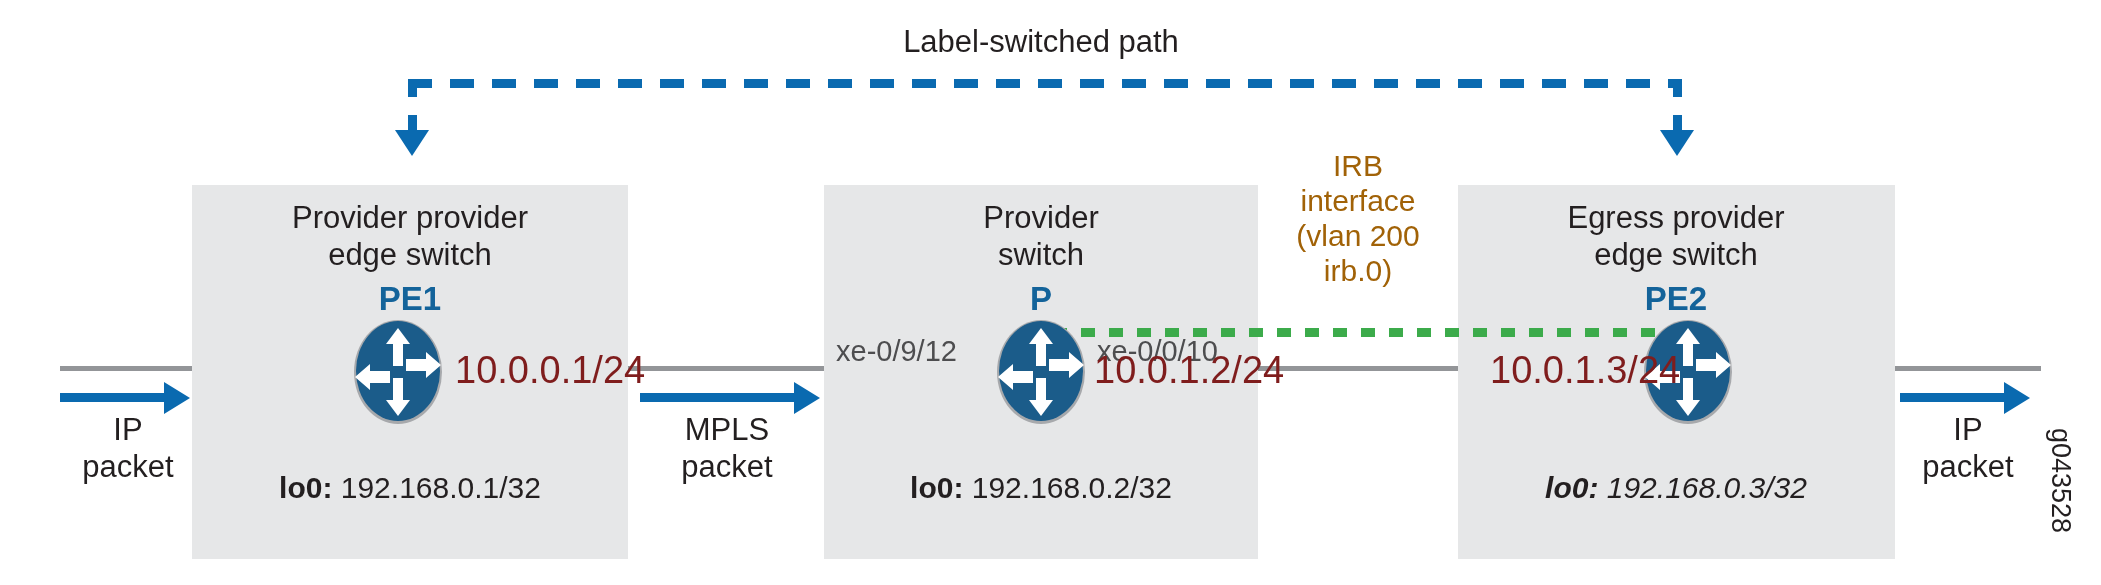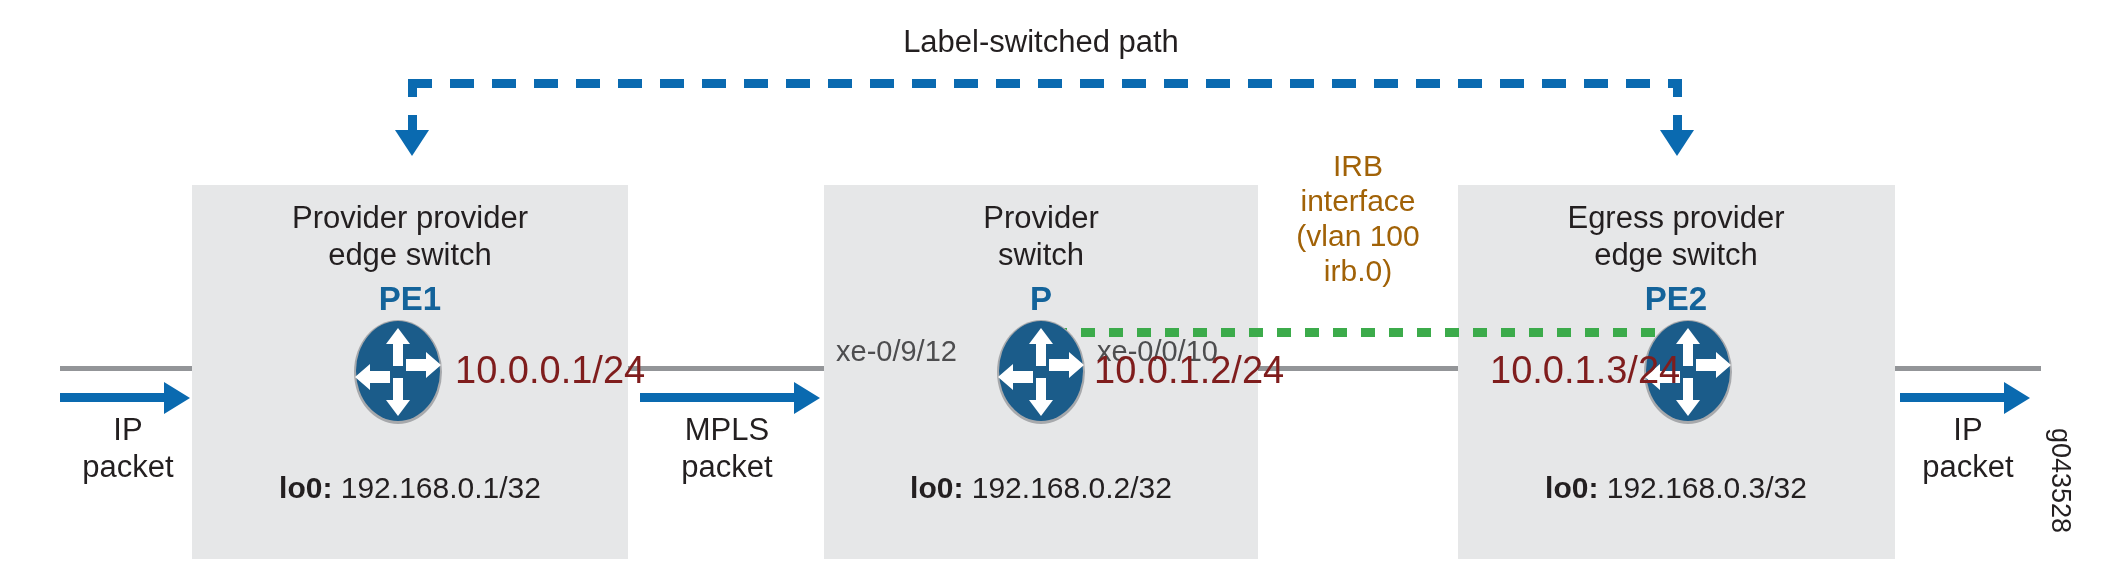--- a/index.html
+++ b/index.html
@@ -70,21 +70,21 @@
   <div class="lsp-h" style="left:408px;top:71px;width:1274px;"></div>
   <div class="lsp-v" style="left:408px;top:71px;height:58px;"></div>
   <div class="lsp-head" style="left:412px;top:122px;"></div>
   <div class="lsp-v" style="left:1673px;top:71px;height:58px;"></div>
   <div class="lsp-head" style="left:1677px;top:122px;"></div>
 
   <div class="irb-line" style="left:1053px;top:320px;width:630px;"></div>
 
   <div class="txt ctr irb" style="left:1358px;top:140px;">IRB</div>
   <div class="txt ctr irb" style="left:1358px;top:175px;">interface</div>
-  <div class="txt ctr irb" style="left:1358px;top:210px;">(vlan 100</div>
+  <div class="txt ctr irb" style="left:1358px;top:210px;">(vlan 200</div>
   <div class="txt ctr irb" style="left:1358px;top:245px;">irb.0)</div>
 
   <div class="txt ctr node-title" style="left:410px;top:192px;">Provider provider</div>
   <div class="txt ctr node-title" style="left:410px;top:229px;">edge switch</div>
   <div class="txt ctr node-id" style="left:410px;top:272px;">PE1</div>
 
   <div class="router" style="left:398px;top:364px;">
     <svg viewBox="0 0 92 108" xmlns="http://www.w3.org/2000/svg">
       <ellipse cx="46" cy="54" rx="44" ry="52" fill="#a7a9ac"></ellipse>
       <ellipse cx="46" cy="53" rx="42" ry="50" fill="#1b5c8a"></ellipse>
@@ -140,21 +140,21 @@
       <g fill="#ffffff">
         <path d="M41 48 V26 h-7 L46 10 l12 16 h-7 v22 z"></path>
         <path d="M51 60 V82 h7 L46 98 l-12 -16 h7 V60 z"></path>
         <path d="M38 47 H18 V40 L3 53 l15 13 v-7 h20 z" transform="translate(0,6)"></path>
         <path d="M54 47 H74 V40 L89 53 l-15 13 v-7 H54 z" transform="translate(0,-6)"></path>
       </g>
     </svg>
   </div>
 
   <div class="txt ip" style="left:1490px;top:340px;">10.0.1.3/24</div>
-  <div class="txt ctr lo" style="left:1676px;top:462px;">
+  <div class="txt ctr lo" style="left:1676px;top:462px;font-style:italic;">
     <b>lo0:</b>
     <span>192.168.0.3/32</span>
   </div>
 
   <div class="arrow" style="left:60px;top:385px;width:130px;">
     <div class="shaft" style="width:106px;"></div>
     <div class="head" style="left:104px;"></div>
   </div>
   <div class="txt ctr pkt" style="left:128px;top:404px;">IP</div>
   <div class="txt ctr pkt" style="left:128px;top:441px;">packet</div>

